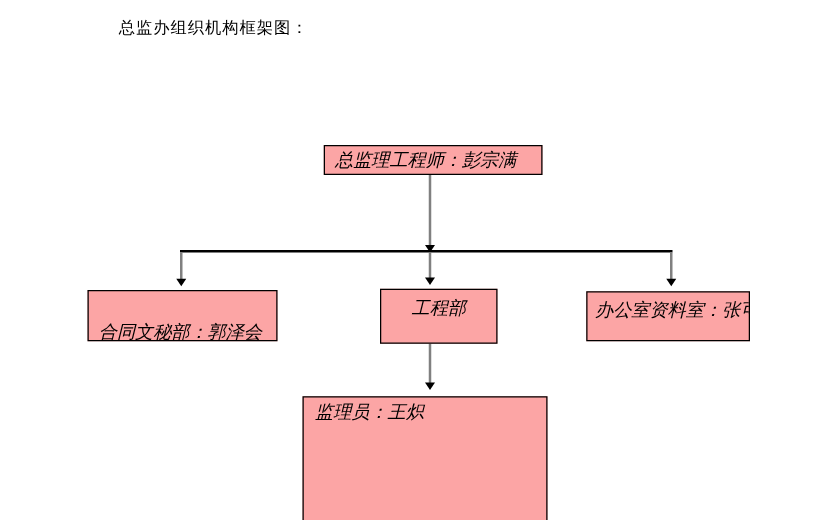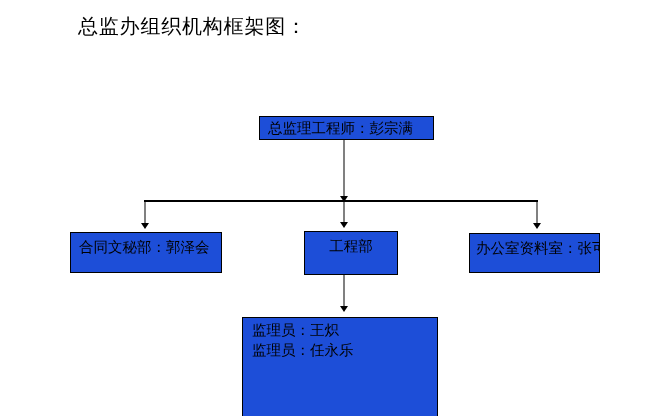--- a/index.html
+++ b/index.html
@@ -8,41 +8,42 @@
     position: relative;
     width: 658px;
     height: 416px;
     background: #ffffff;
     font-family: "DejaVu Sans", sans-serif;
     color: #000000;
     overflow: hidden;
   }
   #doc-title {
     position: absolute;
-    left: 78px;
+    left: 95px;
     top: 13px;
-    font-size: 20px;
+    font-size: 13px;
     letter-spacing: 0.8px;
     white-space: nowrap;
   }
   .node {
     position: absolute;
     border: 1.5px solid #000000;
-    background: #1d4ed8;
+    background: #fca5a5;
     font-size: 14.5px;
     white-space: nowrap;
     overflow: hidden;
+    font-style: italic;
   }
   #node-chief {
     left: 259px; top: 116px; width: 175px; height: 24px;
     display: flex; align-items: center; padding-left: 8px;
   }
   #node-contract {
     left: 70px; top: 232px; width: 152px; height: 41px;
-    padding: 5px 0 0 8px;
+    padding: 23px 0 0 8px;
   }
   #node-engineering {
     left: 304px; top: 231px; width: 94px; height: 44px;
     padding-top: 5px; text-align: center;
   }
   #node-office {
     left: 469px; top: 233px; width: 131px; height: 40px;
     padding: 5px 0 0 6px;
   }
   #node-supervisors {
@@ -113,16 +114,15 @@
   <div class="node" id="node-engineering">
     <span>工程部</span>
   </div>
 
   <div class="node" id="node-office">
     <span>办公室资料室：张可</span>
   </div>
 
   <div class="node" id="node-supervisors">
     <div class="member-line">监理员：王炽</div>
-    <div class="member-line">监理员：任永乐</div>
   </div>
 
 </div>
 
 </body></html>

